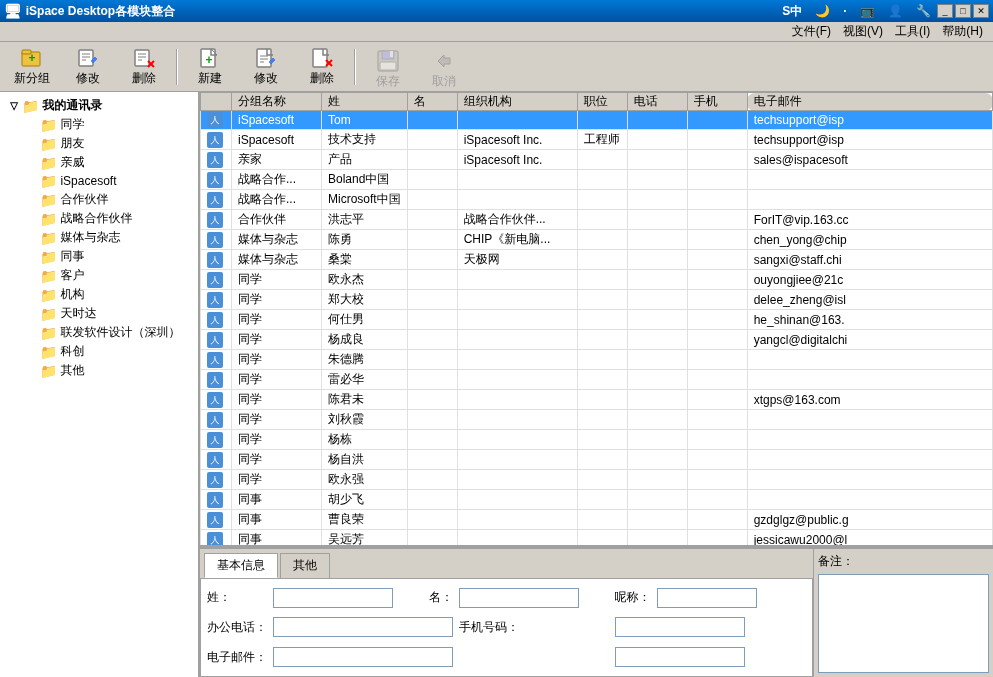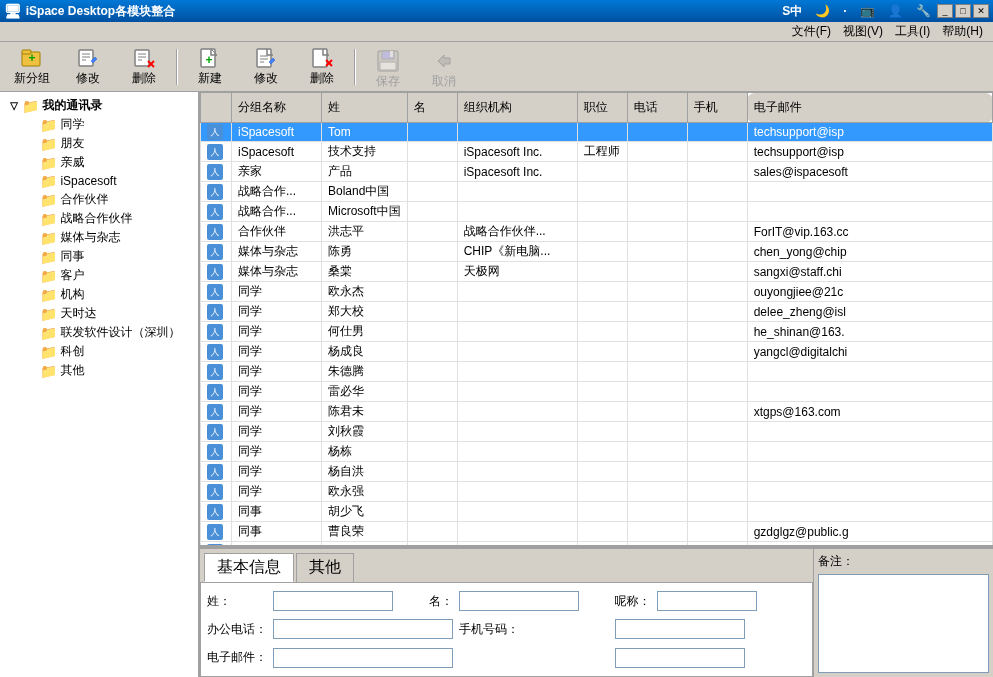--- a/index.html
+++ b/index.html
@@ -110,21 +110,21 @@
       overflow: auto;
       border-bottom: 2px solid #a0a0a0;
     }
     .contact-table {
       width: 100%;
       border-collapse: collapse;
     }
     .contact-table th {
       background: #d4d0c8;
       border: 1px solid #a0a0a0;
-      padding: 6px 6px;
+      padding: 0 6px;
       text-align: left;
       font-weight: normal;
       font-size: 12px;
       position: sticky;
       top: 0;
       white-space: nowrap;
     }
     .contact-table td {
       border: 1px solid #e0e0e0;
       padding: 1px 6px;
@@ -148,21 +148,21 @@
     .detail-tabs {
       display: flex;
       background: #d4d0c8;
       padding: 4px 4px 0 4px;
     }
     .detail-tab {
       padding: 3px 12px;
       border: 1px solid #a0a0a0;
       background: #d4d0c8;
       cursor: pointer;
-      font-size: 16px;
+      font-size: 12px;
       border-bottom: none;
       margin-right: 2px;
     }
     .detail-tab.active {
       background: white;
       border-bottom: 1px solid white;
       z-index: 1;
       position: relative;
     }
     .detail-form {

